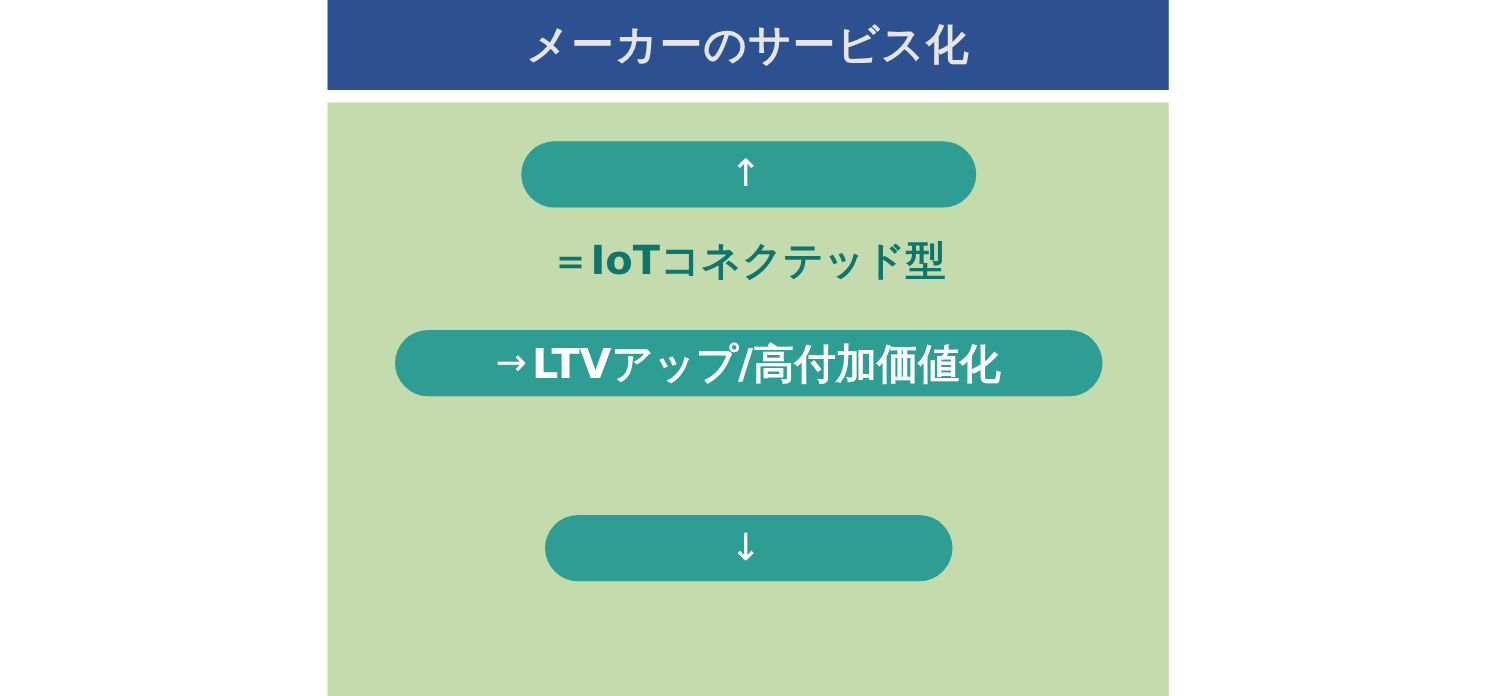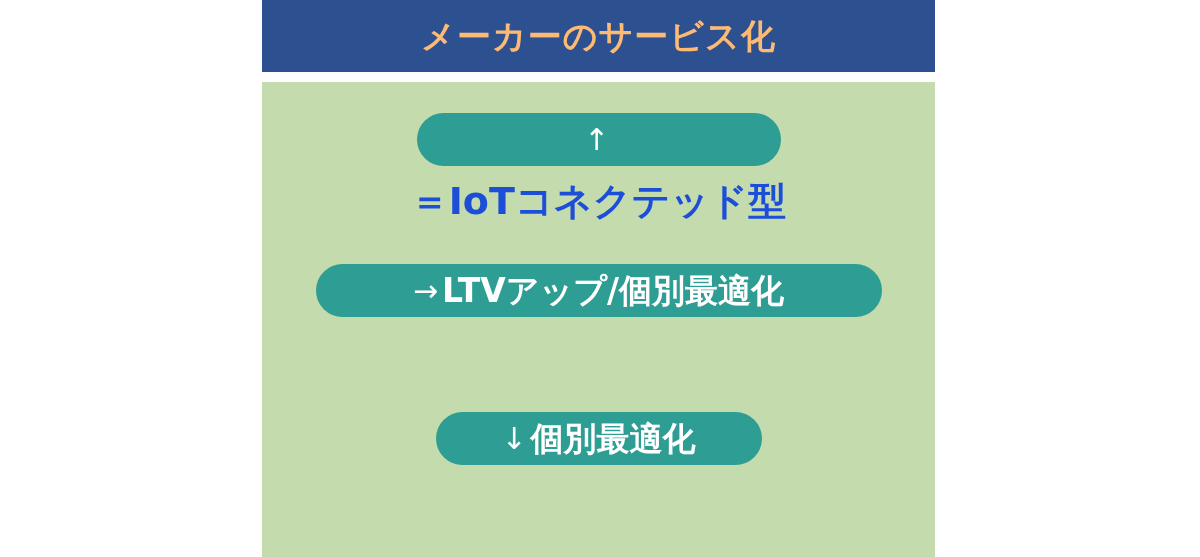--- a/index.html
+++ b/index.html
@@ -28,21 +28,21 @@
     top: 0px;
     width: 673px;
     height: 72px;
     background: #2d5190;
     display: flex;
     align-items: center;
     justify-content: center;
     box-sizing: border-box;
   }
   .header-title {
-    color: #fdba74;
+    color: #e5e5e5;
     font-size: 34px;
     font-weight: bold;
     letter-spacing: 1px;
     line-height: 1;
     white-space: nowrap;
   }
 
   
   .body-panel {
     position: absolute;
@@ -88,23 +88,23 @@
     font-weight: normal;
     font-size: 30px;
     margin-right: 4px;
     display: inline-block;
   }
   .pill .pill-text {
     display: inline-block;
   }
 
   .caption {
-    margin-top: 16px;
-    color: #1d4ed8;
-    font-size: 38px;
+    margin-top: 26px;
+    color: #0f766e;
+    font-size: 32px;
     font-weight: bold;
     line-height: 1;
     white-space: nowrap;
   }
 </style>
 </head>
 <body>
 
 <div id="figure">
 
@@ -117,25 +117,24 @@
     <div class="block block-1">
       <div class="pill pill-1">
         <span class="arrow">↑</span>
       </div>
       <div class="caption">＝IoTコネクテッド型</div>
     </div>
 
     <div class="block block-2">
       <div class="pill pill-2">
         <span class="arrow">→</span>
-        <span class="pill-text">LTVアップ/個別最適化</span>
+        <span class="pill-text">LTVアップ/高付加価値化</span>
       </div>
     </div>
 
     <div class="block block-3">
       <div class="pill pill-3">
         <span class="arrow">↓</span>
-        <span class="pill-text">個別最適化</span>
       </div>
     </div>
 
   </div>
 </div>
 
 </body></html>

